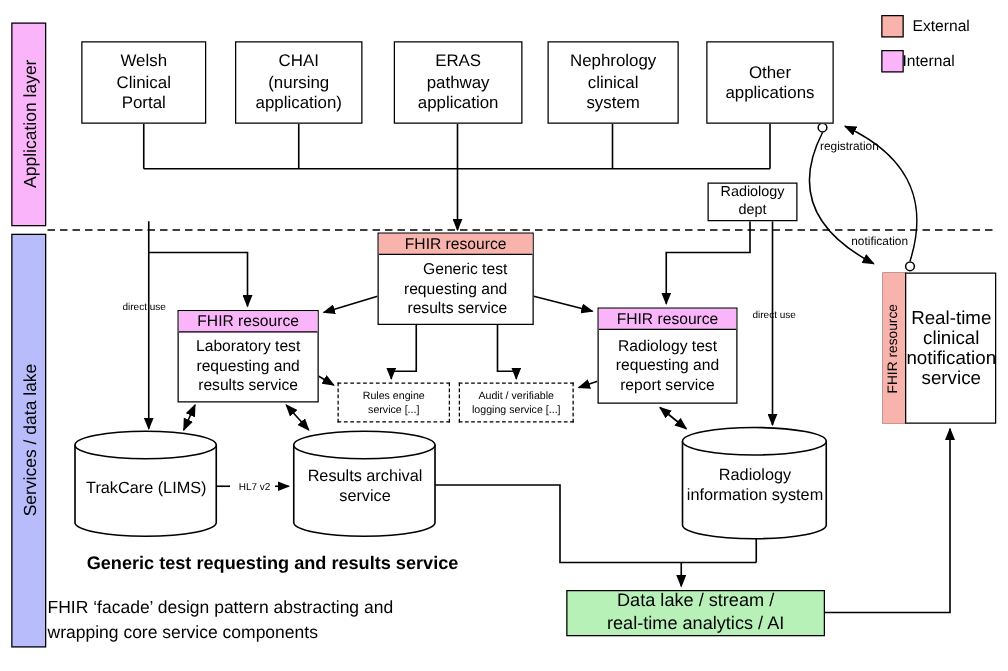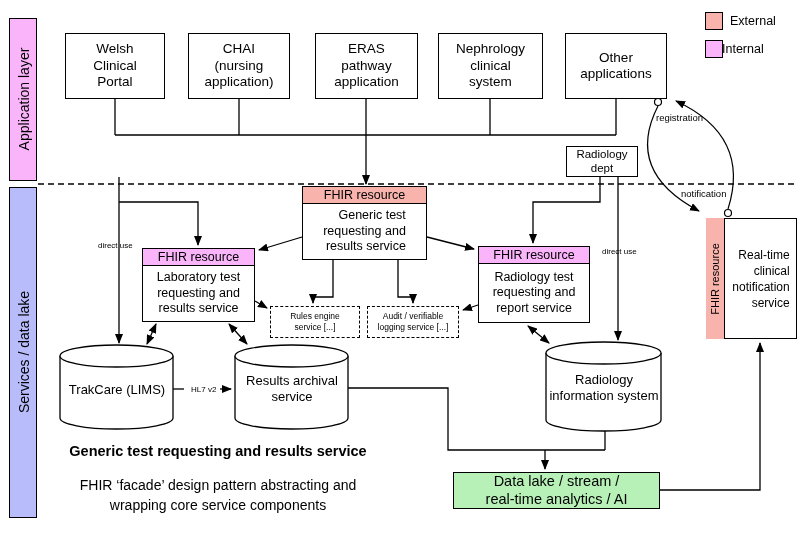--- a/index.html
+++ b/index.html
@@ -34,21 +34,21 @@
   .curvelbl { font-size:9.5px; }
   .cyl-lbl { position:absolute; z-index:2; text-align:center; font-size:13px; line-height:15.5px; }
   .strip { position:absolute; box-sizing:border-box; border:1.2px solid #000; z-index:2; }
   .vtext { position:absolute; transform:rotate(-90deg); text-align:center; z-index:3;
            display:flex; align-items:center; justify-content:center; }
   .legend-swatch { position:absolute; width:18px; height:18px; box-sizing:border-box;
                    border:1.2px solid #000; z-index:2; }
   .legend-lbl { position:absolute; font-size:12.5px; z-index:2; }
   #title-bold { position:absolute; left:40px; top:443px; width:356px; text-align:center;
                 font-weight:bold; font-size:14.5px; z-index:2; }
-  #caption { position:absolute; left:38px; top:476px; width:360px; text-align:center;
+  #caption { position:absolute; left:38px; top:476px; width:360px; 
              font-size:14px; line-height:19.5px; z-index:2; }
   #datalake { background:#b8f1b8; font-size:14.5px; line-height:17.5px; }
   #realtime-strip { position:absolute; left:706px; top:218px; width:19px; height:121px;
                     background:#f8b4ac; border-right:1.3px solid #000; box-sizing:border-box; z-index:2; }
 </style>
 </head>
 <body>
 
 <div id="stage">
 
@@ -191,21 +191,21 @@
   <div class="cyl-lbl" style="left:62px; top:382px; width:110px;">TrakCare (LIMS)</div>
   <div class="cyl-lbl ml" style="left:237px; top:373px; width:110px;">Results archival
 service</div>
   <div class="cyl-lbl ml" style="left:546px; top:372px; width:116px;">Radiology
 information system</div>
 
   <div class="box ml" id="datalake" style="left:453px; top:472px; width:207px; height:37px;">Data lake / stream /
 real-time analytics / AI</div>
 
   <div class="box" style="left:706px; top:218px; width:91px; height:121px; padding-left:19px;">
-    <span class="ml" style="font-size:12px; line-height:16px;text-align:right;">Real-time
+    <span class="ml" style="font-size:15px; line-height:16px;">Real-time
 clinical
 notification
 service</span>
   </div>
   <div id="realtime-strip"></div>
   <div class="vtext" style="left:654px; top:270px; width:121px; height:18px; font-size:11px;">FHIR resource</div>
 
   <div class="lbl sm" style="left:98px; top:241px;">direct use</div>
   <div class="lbl sm" style="left:602px; top:247px;">direct use</div>
   <div class="lbl sm" style="left:191px; top:385px;">HL7 v2</div>

